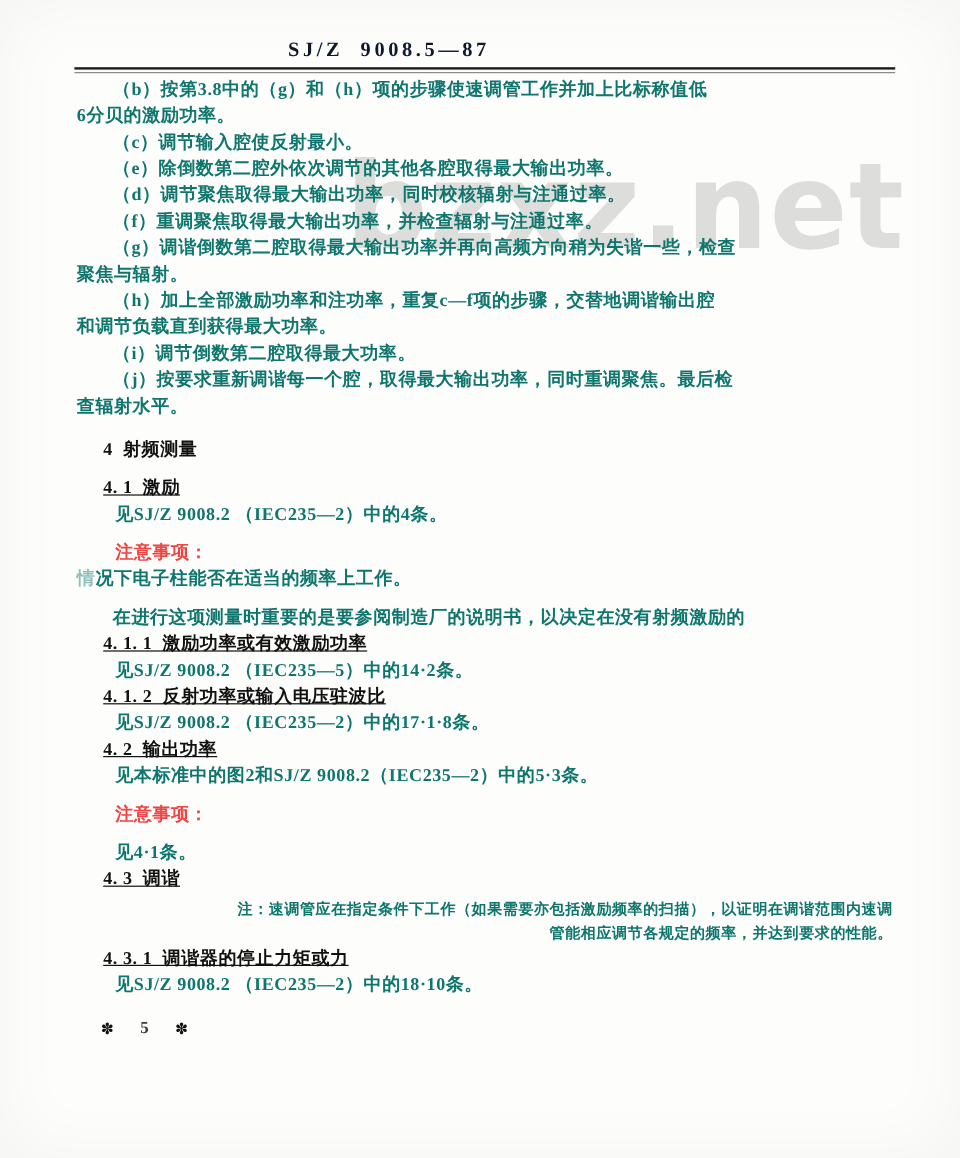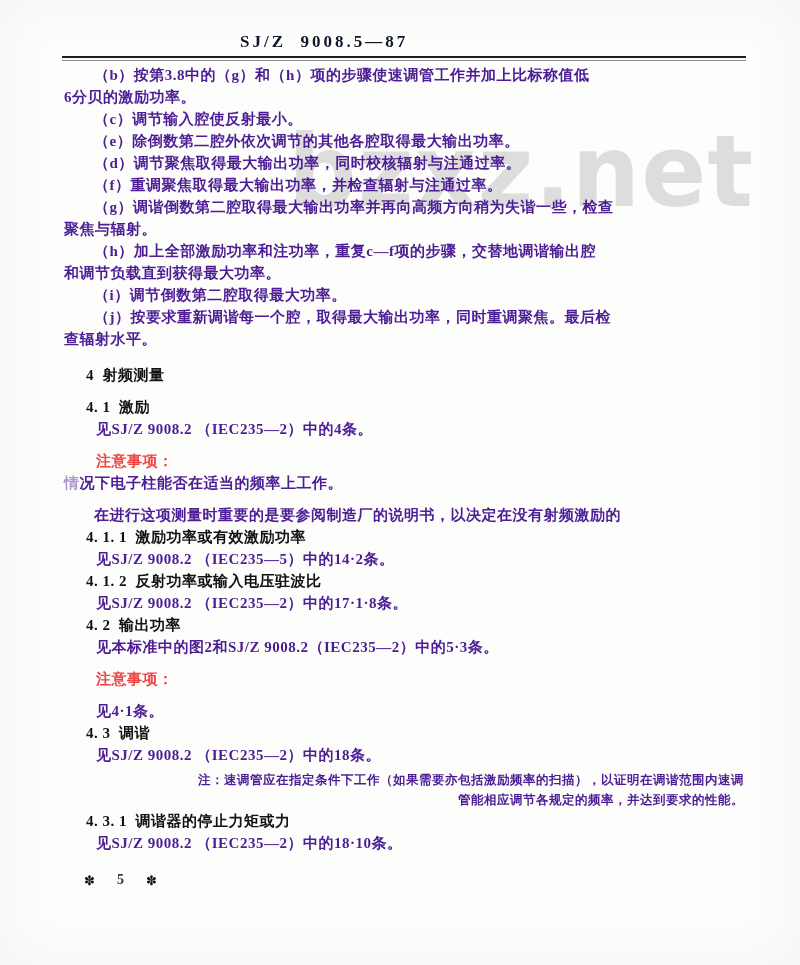--- a/index.html
+++ b/index.html
@@ -48,26 +48,26 @@
   .content{
     position:relative;z-index:1;
     padding:3px 56px 0 64px;
   }
   .ln{
     font-size:15px;
     line-height:22px;
     font-weight:600;
     letter-spacing:0.5px;
     white-space:pre;
-    color:#4c1d95;
+    color:#0f766e;
   }
   .ind{padding-left:30px;}
   .ref{padding-left:32px;}
   .h1{padding-left:22px;font-weight:700;color:#111;margin-top:14px;}
-  .h2{padding-left:22px;font-weight:700;color:#111;}
+  .h2{padding-left:22px;font-weight:700;color:#111;text-decoration:underline;}
   .notice{padding-left:32px;font-weight:700;color:#ef4444;}
   .note{
     padding-left:34px;
     font-size:12.5px;
     line-height:20px;
     font-weight:600;
     text-align:right;
   }
   .note2{padding-left:64px;}
   .mt10{margin-top:10px;}
@@ -139,21 +139,20 @@
     <div class="ln ref">见SJ/Z 9008.2 （IEC235—5）中的14·2条。</div>
     <div class="ln h2">4. 1. 2  反射功率或输入电压驻波比</div>
     <div class="ln ref">见SJ/Z 9008.2 （IEC235—2）中的17·1·8条。</div>
     <div class="ln h2">4. 2  输出功率</div>
     <div class="ln ref">见本标准中的图2和SJ/Z 9008.2（IEC235—2）中的5·3条。</div>
 
     <div class="ln notice mt10">注意事项：</div>
     <div class="ln ref mt10">见4·1条。</div>
 
     <div class="ln h2">4. 3  调谐</div>
-    <div class="ln ref">见SJ/Z 9008.2 （IEC235—2）中的18条。</div>
 
     <div class="ln note mt4">注：速调管应在指定条件下工作（如果需要亦包括激励频率的扫描），以证明在调谐范围内速调</div>
     <div class="ln note note2">管能相应调节各规定的频率，并达到要求的性能。</div>
 
     <div class="ln h2 mt12">4. 3. 1  调谐器的停止力矩或力</div>
     <div class="ln ref">见SJ/Z 9008.2 （IEC235—2）中的18·10条。</div>
   </div>
 
   <div class="footer">
     <span class="footer-mark">✽</span>

